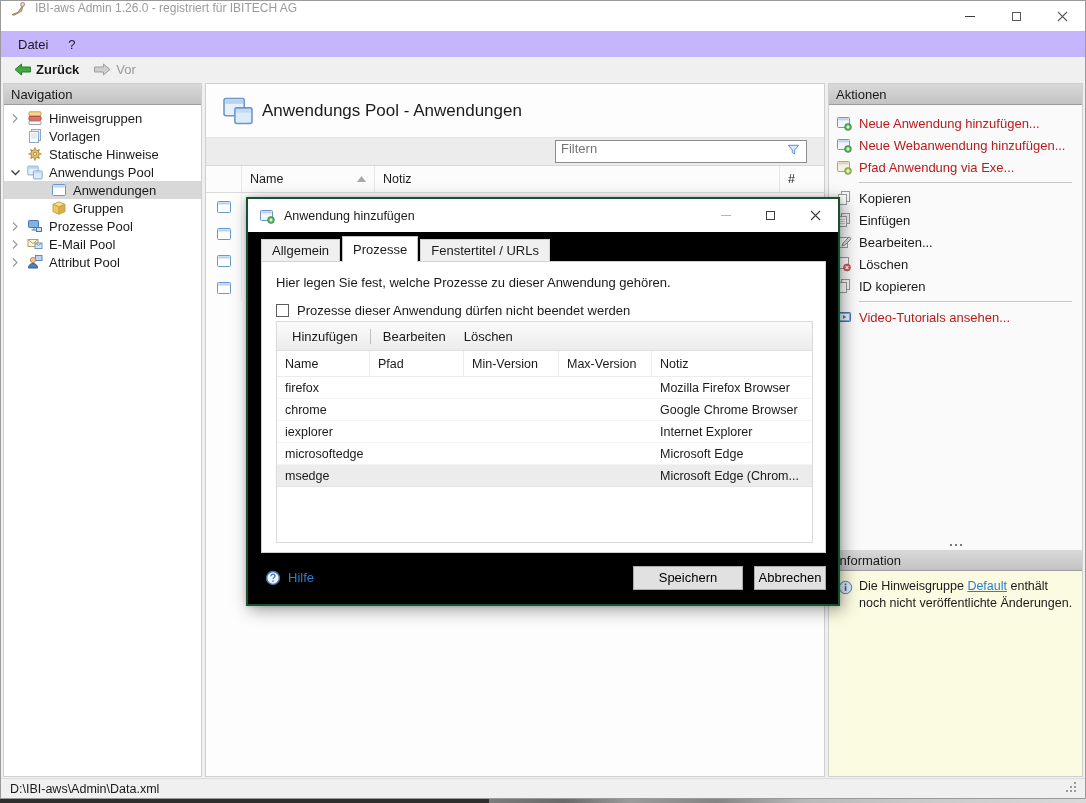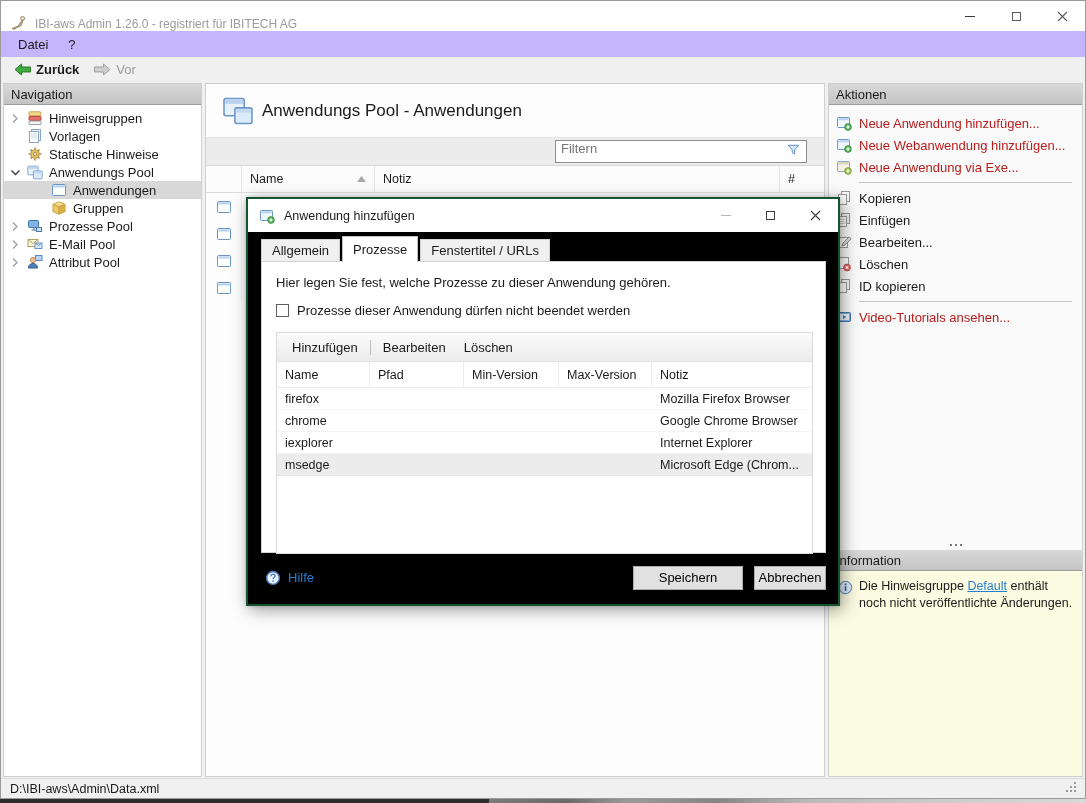--- a/index.html
+++ b/index.html
@@ -3,21 +3,21 @@
 <meta charset="utf-8">
 <style>
   *{margin:0;padding:0;box-sizing:border-box}
   html,body{width:1086px;height:803px}
   body{position:relative;overflow:hidden;font-family:"Liberation Sans",sans-serif;font-size:13px;color:#1a1a1a;background:#fff}
   .icon{display:inline-flex;align-items:center;justify-content:center;width:16px;height:16px;flex:none}
   .icon svg{display:block}
 
   
   .app{position:absolute;left:0;top:0;width:1086px;height:799px;border:1px solid #9a9a9a;background:#f0f0f0}
-  .titlebar{height:30px;background:#fff;display:flex;align-items:flex-end}
+  .titlebar{height:30px;background:#fff;display:flex;align-items:flex-start}
   .app-title{margin-left:9px;color:#9b9b9b;font-size:12px}
   .win-controls{margin-left:auto;display:flex;height:100%}
   .wc{width:46px;display:flex;align-items:center;justify-content:center}
   .menubar{height:26px;display:flex;align-items:center;background:#c4b5fd;padding-left:7px}
   .menu-item{padding:0 10px;height:100%;display:flex;align-items:center}
   .toolbar{height:25px;display:flex;align-items:center;background:#f0f0f0;padding-left:5px}
   .tool{display:flex;align-items:center;gap:5px;padding:0 7px;height:100%}
   .tool.back .t-label{font-weight:bold}
   .tool.fwd .t-label{color:#9a9a9a}
 
@@ -81,21 +81,21 @@
   .bar{width:10px;height:1px;background:#3c3c3c}
   .bar.dim{background:#b5b5b5}
   .boxg{width:9px;height:9px;border:1px solid #3c3c3c}
   .dialog-body{position:absolute;top:33px;left:0;right:0;bottom:53px;padding:3px 12px 0 13px}
   .tabstrip{display:flex;align-items:flex-end;height:26px;position:relative;z-index:2}
   .tab{height:22px;display:flex;align-items:center;padding:0 10px;background:#f0f0f0;border:1px solid #d2d2d2;border-bottom:none;margin-right:2px;cursor:default}
   .tab.active{height:26px;background:#fff;border-color:#c2c2c2;margin-bottom:-1px;padding-bottom:1px}
   .tab-panel{position:relative;background:#fff;border:1px solid #d2d2d2;height:292px;padding:13px 12px 0 14px;z-index:1}
   .cb-row{margin-top:13px;display:flex;align-items:center;gap:8px}
   .cb{width:13px;height:13px;border:1px solid #5e5e5e;background:#fff;flex:none}
-  .proc-frame{margin-top:14px;border:1px solid #dadada;height:222px;display:flex;flex-direction:column;background:#fff}
+  .proc-frame{margin-top:3px;border:1px solid #dadada;height:222px;display:flex;flex-direction:column;background:#fff}
   .proc-toolbar{height:29px;background:linear-gradient(#fbfbfb,#ececec);display:flex;align-items:center;padding-left:6px;border-bottom:1px solid #e0e0e0;flex:none}
   .ptb{padding:0 9px;height:22px;display:flex;align-items:center;cursor:default}
   .ptb-sep{width:1px;height:15px;background:#bfbfbf;margin:0 3px}
   .proc-header{height:26px;display:flex;border-bottom:1px solid #ececec;flex:none}
   .pc{display:flex;align-items:center;padding:0 8px;font-size:12.5px;border-right:1px solid #ececec;overflow:hidden;white-space:nowrap}
   .pc:nth-child(1){width:93px}
   .pc:nth-child(2){width:94px}
   .pc:nth-child(3){width:95px}
   .pc:nth-child(4){width:93px}
   .pc:nth-child(5){flex:1;border-right:none}
@@ -404,21 +404,21 @@
           </div>
           <div class="action-item link">
             <span class="icon">
               <svg width="16" height="16" viewBox="0 0 16 16">
                 <rect x="1.5" y="2.5" width="12" height="10" rx="1" fill="#f4f1e4" stroke="#8aa6c8"></rect>
                 <rect x="2.3" y="3.3" width="10.4" height="2" fill="#d8d2b0"></rect>
                 <circle cx="12" cy="12" r="3.4" fill="#9bc24e" stroke="#6d8f2e" stroke-width="0.6"></circle>
                 <path d="M12 10.3v3.4M10.3 12h3.4" stroke="#fff" stroke-width="1.2"></path>
               </svg>
             </span>
-            <span class="a-label">Neue Anwendung via Exe...</span>
+            <span class="a-label">Pfad Anwendung via Exe...</span>
           </div>
           <div class="action-sep"></div>
           <div class="action-item">
             <span class="icon">
               <svg width="16" height="16" viewBox="0 0 16 16">
                 <rect x="5.5" y="1.5" width="8" height="10" fill="#fafafa" stroke="#9a9a9a"></rect>
                 <rect x="2.5" y="4.5" width="8" height="10" fill="#fff" stroke="#9a9a9a"></rect>
               </svg>
             </span>
             <span class="a-label">Kopieren</span>
@@ -565,20 +565,27 @@
                 <div class="pc"></div>
                 <div class="pc">Google Chrome Browser</div>
               </div>
               <div class="proc-row">
                 <div class="pc">iexplorer</div>
                 <div class="pc"></div>
                 <div class="pc"></div>
                 <div class="pc"></div>
                 <div class="pc">Internet Explorer</div>
               </div>
+              <div class="proc-row">
+                <div class="pc">microsoftedge</div>
+                <div class="pc"></div>
+                <div class="pc"></div>
+                <div class="pc"></div>
+                <div class="pc">Microsoft Edge</div>
+              </div>
               <div class="proc-row selected">
                 <div class="pc">msedge</div>
                 <div class="pc"></div>
                 <div class="pc"></div>
                 <div class="pc"></div>
                 <div class="pc">Microsoft Edge (Chrom...</div>
               </div>
             </div>
         </div>
       </div>

